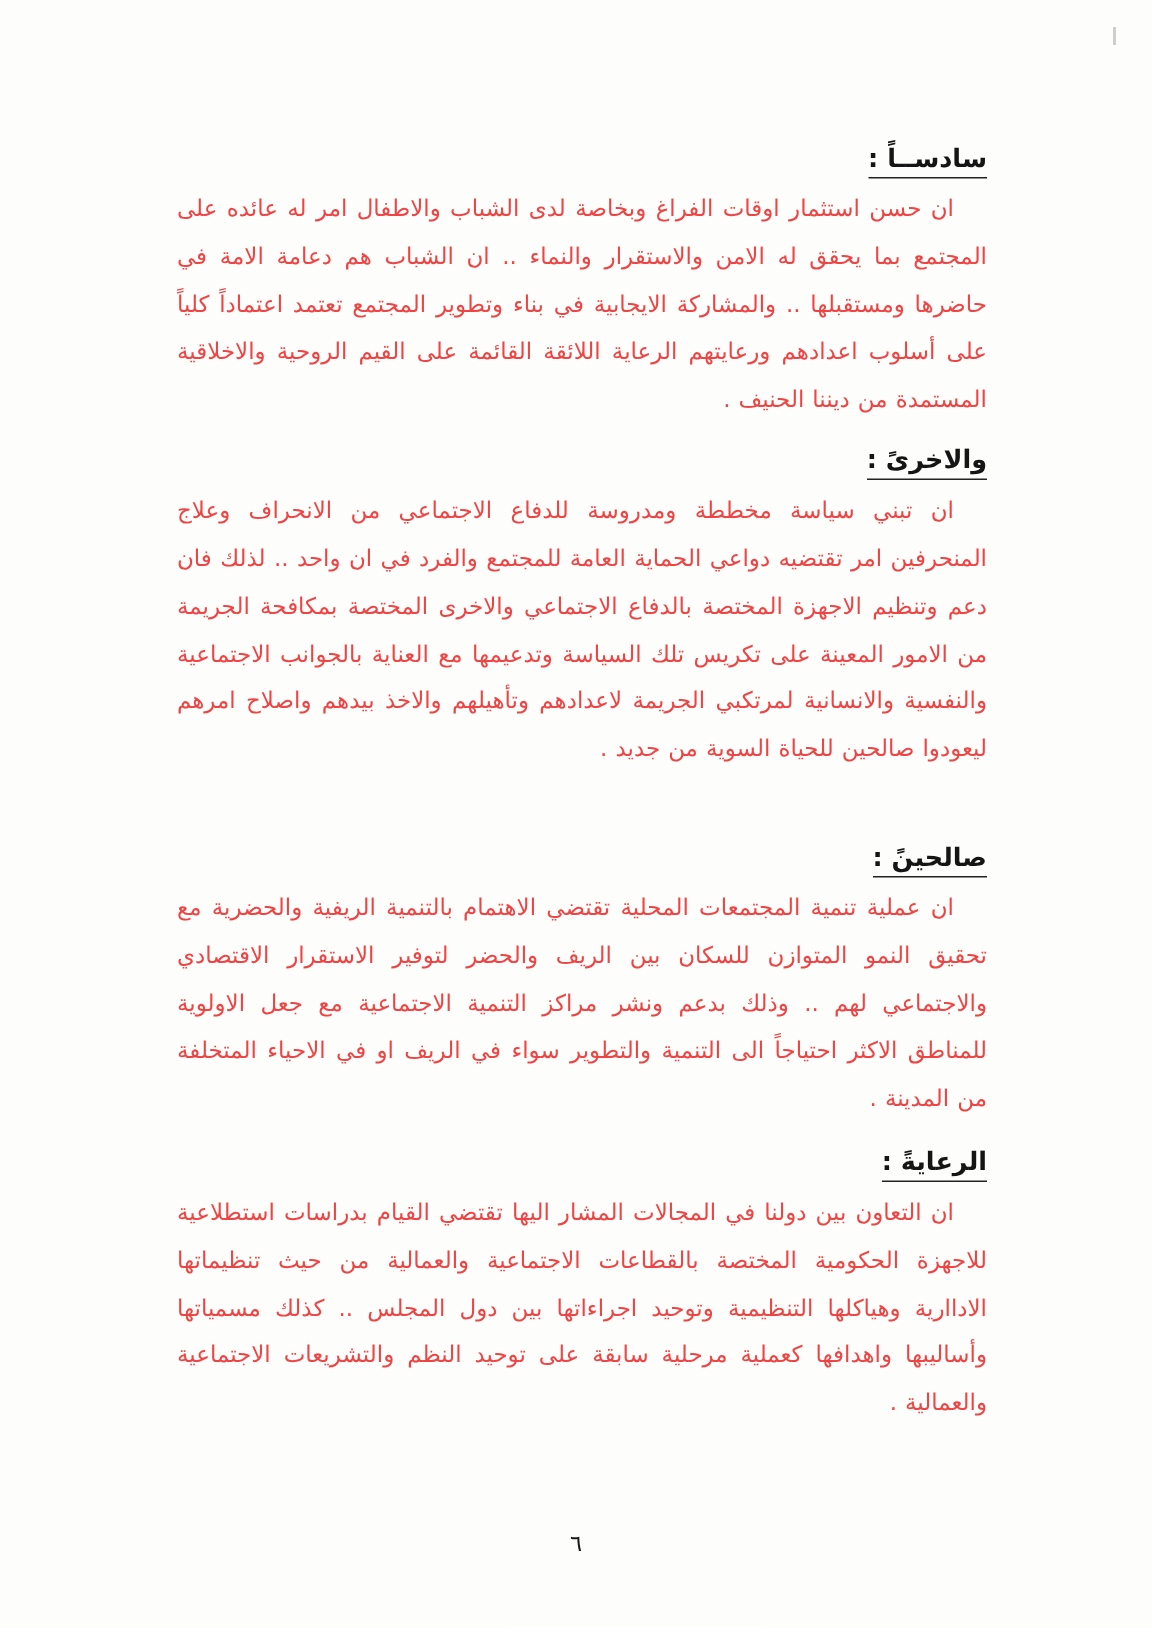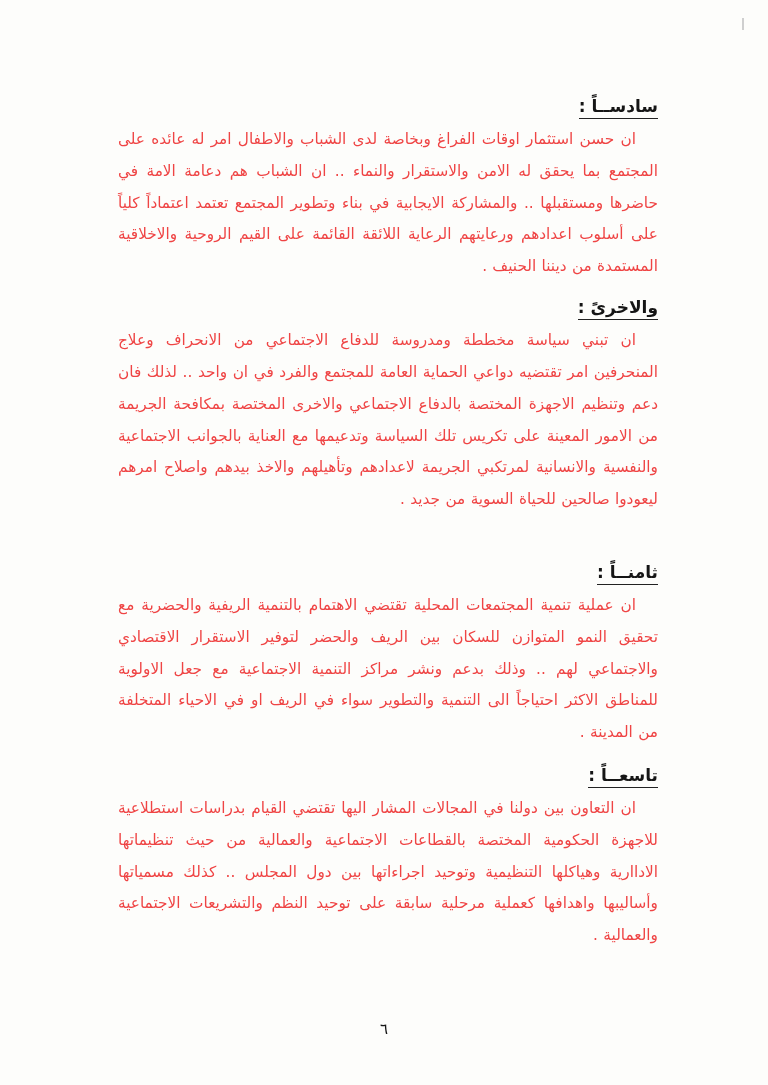--- a/index.html
+++ b/index.html
@@ -91,26 +91,26 @@
       <div class="section-heading"><span class="hd-text">سادســاً :</span></div>
       <p class="section-body">ان حسن استثمار اوقات الفراغ وبخاصة لدى الشباب والاطفال امر له عائده على المجتمع بما يحقق له الامن والاستقرار والنماء .. ان الشباب هم دعامة الامة في حاضرها ومستقبلها .. والمشاركة الايجابية في بناء وتطوير المجتمع تعتمد اعتماداً كلياً على أسلوب اعدادهم ورعايتهم الرعاية اللائقة القائمة على القيم الروحية والاخلاقية المستمدة من ديننا الحنيف .</p>
     </div>
 
     <div class="section sec-7">
       <div class="section-heading"><span class="hd-text">والاخرىً :</span></div>
       <p class="section-body">ان تبني سياسة مخططة ومدروسة للدفاع الاجتماعي من الانحراف وعلاج المنحرفين امر تقتضيه دواعي الحماية العامة للمجتمع والفرد في ان واحد .. لذلك فان دعم وتنظيم الاجهزة المختصة بالدفاع الاجتماعي والاخرى المختصة بمكافحة الجريمة من الامور المعينة على تكريس تلك السياسة وتدعيمها مع العناية بالجوانب الاجتماعية والنفسية والانسانية لمرتكبي الجريمة لاعدادهم وتأهيلهم والاخذ بيدهم واصلاح امرهم ليعودوا صالحين للحياة السوية من جديد .</p>
     </div>
 
     <div class="section sec-8">
-      <div class="section-heading"><span class="hd-text">ثامنــاً :</span></div>
+      <div class="section-heading"><span class="hd-text">صالحينً :</span></div>
       <p class="section-body">ان عملية تنمية المجتمعات المحلية تقتضي الاهتمام بالتنمية الريفية والحضرية مع تحقيق النمو المتوازن للسكان بين الريف والحضر لتوفير الاستقرار الاقتصادي والاجتماعي لهم .. وذلك بدعم ونشر مراكز التنمية الاجتماعية مع جعل الاولوية للمناطق الاكثر احتياجاً الى التنمية والتطوير سواء في الريف او في الاحياء المتخلفة من المدينة .</p>
     </div>
 
     <div class="section sec-9">
-      <div class="section-heading"><span class="hd-text">تاسعــاً :</span></div>
+      <div class="section-heading"><span class="hd-text">الرعايةً :</span></div>
       <p class="section-body">ان التعاون بين دولنا في المجالات المشار اليها تقتضي القيام بدراسات استطلاعية للاجهزة الحكومية المختصة بالقطاعات الاجتماعية والعمالية من حيث تنظيماتها الاداارية وهياكلها التنظيمية وتوحيد اجراءاتها بين دول المجلس .. كذلك مسمياتها وأساليبها واهدافها كعملية مرحلية سابقة على توحيد النظم والتشريعات الاجتماعية والعمالية .</p>
     </div>
 
   </div>
 
   <div class="page-number">٦</div>
 
 </div>
 
 </body></html>

